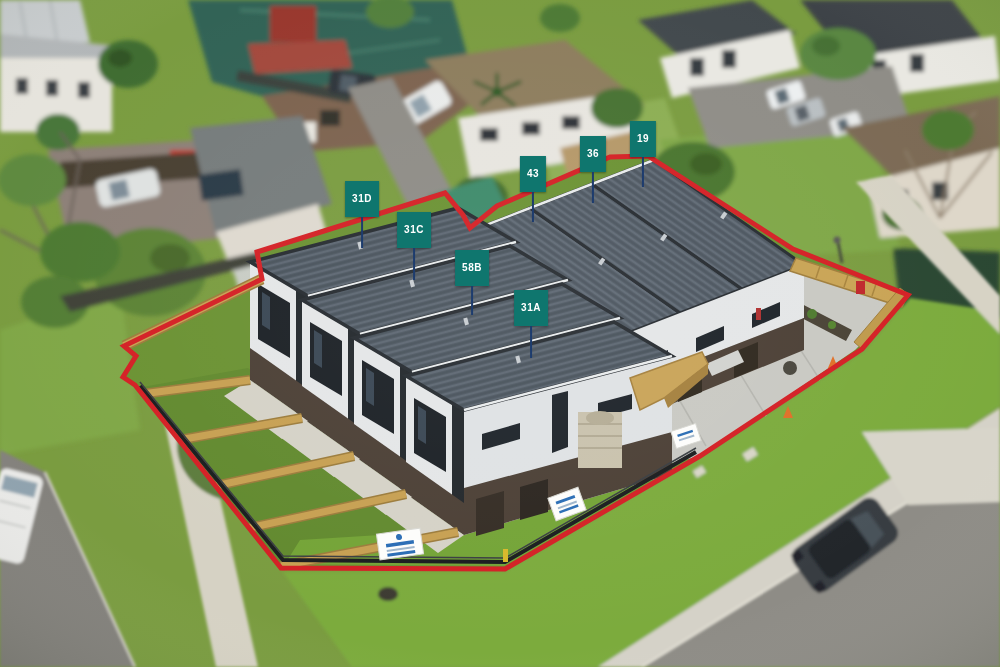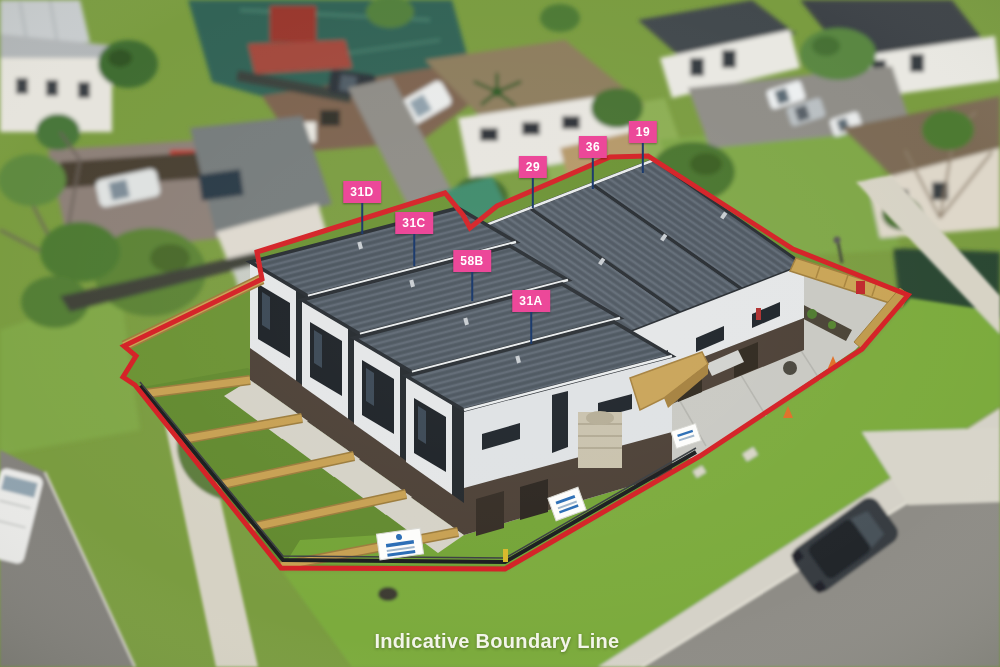--- a/index.html
+++ b/index.html
@@ -6,22 +6,22 @@
   .stage{
     position:relative;width:1000px;height:667px;overflow:hidden;
     font-family:"Liberation Sans", sans-serif;background:#7a9c40;
   }
   .stage svg{position:absolute;left:0;top:0;display:block;}
   .unit-label{
     position:absolute;display:flex;flex-direction:column;align-items:center;
     transform:translateX(-50%);z-index:20;
   }
   .unit-label .tag{
-    background:#ec4899;color:#ffffff;font-weight:bold;font-size:12px;
-    line-height:20px;padding:1px 7px;letter-spacing:.5px;white-space:nowrap;
+    background:#0f766e;color:#ffffff;font-weight:bold;font-size:10px;
+    line-height:20px;padding:8px 7px;letter-spacing:.5px;white-space:nowrap;
     box-shadow:0 1px 2px rgba(0,0,0,.35);
   }
   .unit-label .leader{width:2px;background:#1d3c6e;}
   .caption{
     position:absolute;left:497px;top:630px;transform:translateX(-50%);
     color:#f3f5e9;font-size:20px;font-weight:600;letter-spacing:.3px;
     text-shadow:0 1px 3px rgba(40,60,20,.45);z-index:20;white-space:nowrap;
   }
 </style>
 </head>
@@ -441,26 +441,25 @@
   </div>
   <div class="unit-label" style="left:472px;top:250px">
     <span class="tag">58B</span>
     <span class="leader" style="height:29px"></span>
   </div>
   <div class="unit-label" style="left:531px;top:290px">
     <span class="tag">31A</span>
     <span class="leader" style="height:32px"></span>
   </div>
   <div class="unit-label" style="left:533px;top:156px">
-    <span class="tag">29</span>
+    <span class="tag">43</span>
     <span class="leader" style="height:30px"></span>
   </div>
   <div class="unit-label" style="left:593px;top:136px">
     <span class="tag">36</span>
     <span class="leader" style="height:31px"></span>
   </div>
   <div class="unit-label" style="left:643px;top:121px">
     <span class="tag">19</span>
     <span class="leader" style="height:30px"></span>
   </div>
 
-  <div class="caption">Indicative Boundary Line</div>
 </div>
 
 </body></html>

